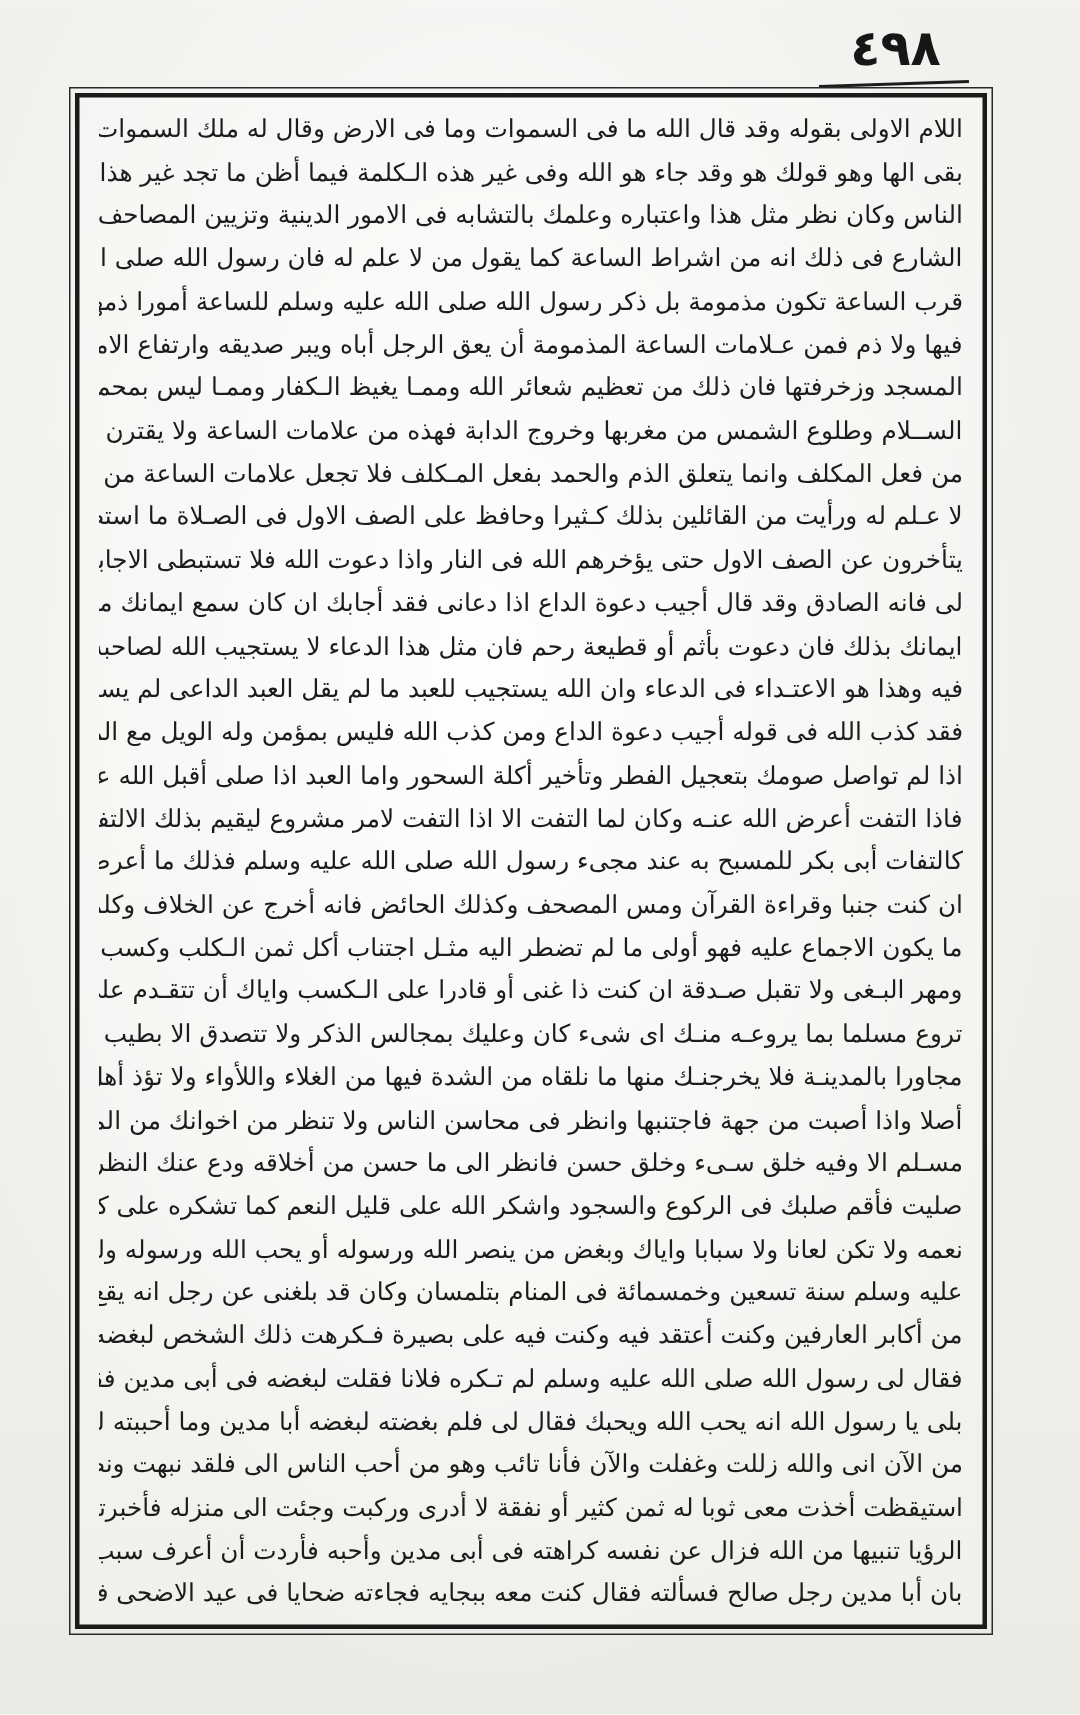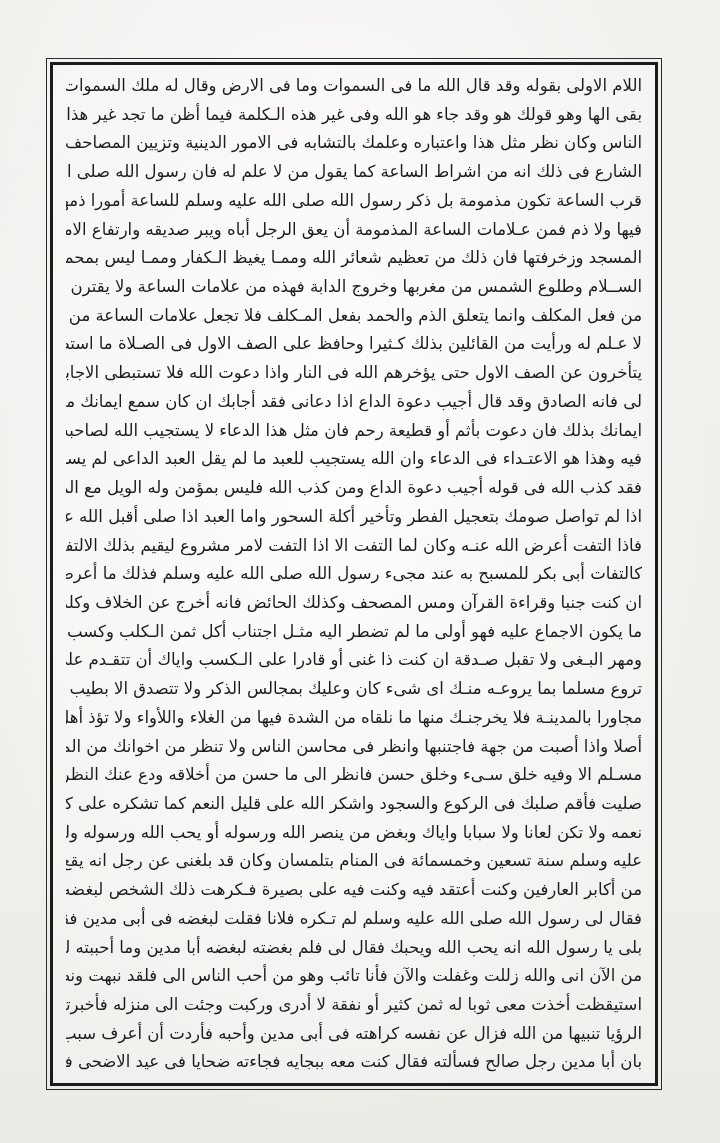--- a/index.html
+++ b/index.html
@@ -81,20 +81,21 @@
     color: #1c1c1c;
     direction: rtl;
     font-weight: 400;
   }
 </style>
 </head>
 <body>
 
 <div class="paper">
 
+  <div class="page-number">٤٩٨</div>
 
   <div class="frame">
     <div class="text-block">
         <div class="text-line">اللام الاولى بقوله وقد قال الله ما فى السموات وما فى الارض وقال له ملك السموات والارض فلو زال اللامان والالف</div>
         <div class="text-line">بقى الها وهو قولك هو وقد جاء هو الله وفى غير هذه الـكلمة فيما أظن ما تجد غير هذا وكان رجلا أميا من عامة</div>
         <div class="text-line">الناس وكان نظر مثل هذا واعتباره وعلمك بالتشابه فى الامور الدينية وتزيين المصاحف والمساجد ولا تنظر الى قول</div>
         <div class="text-line">الشارع فى ذلك انه من اشراط الساعة كما يقول من لا علم له فان رسول الله صلى الله عليه وسلم ما ذم ذلك وما كل علامة على</div>
         <div class="text-line">قرب الساعة تكون مذمومة بل ذكر رسول الله صلى الله عليه وسلم للساعة أمورا ذمها وأمورا حمدها وأمورا لا حمد</div>
         <div class="text-line">فيها ولا ذم فمن عـلامات الساعة المذمومة أن يعق الرجل أباه ويبر صديقه وارتفاع الامانة ومن المحمودة التباهى فى</div>
         <div class="text-line">المسجد وزخرفتها فان ذلك من تعظيم شعائر الله وممـا يغيظ الـكفار وممـا ليس بمحمود ولا مذموم كنزول عيسى عليه</div>

